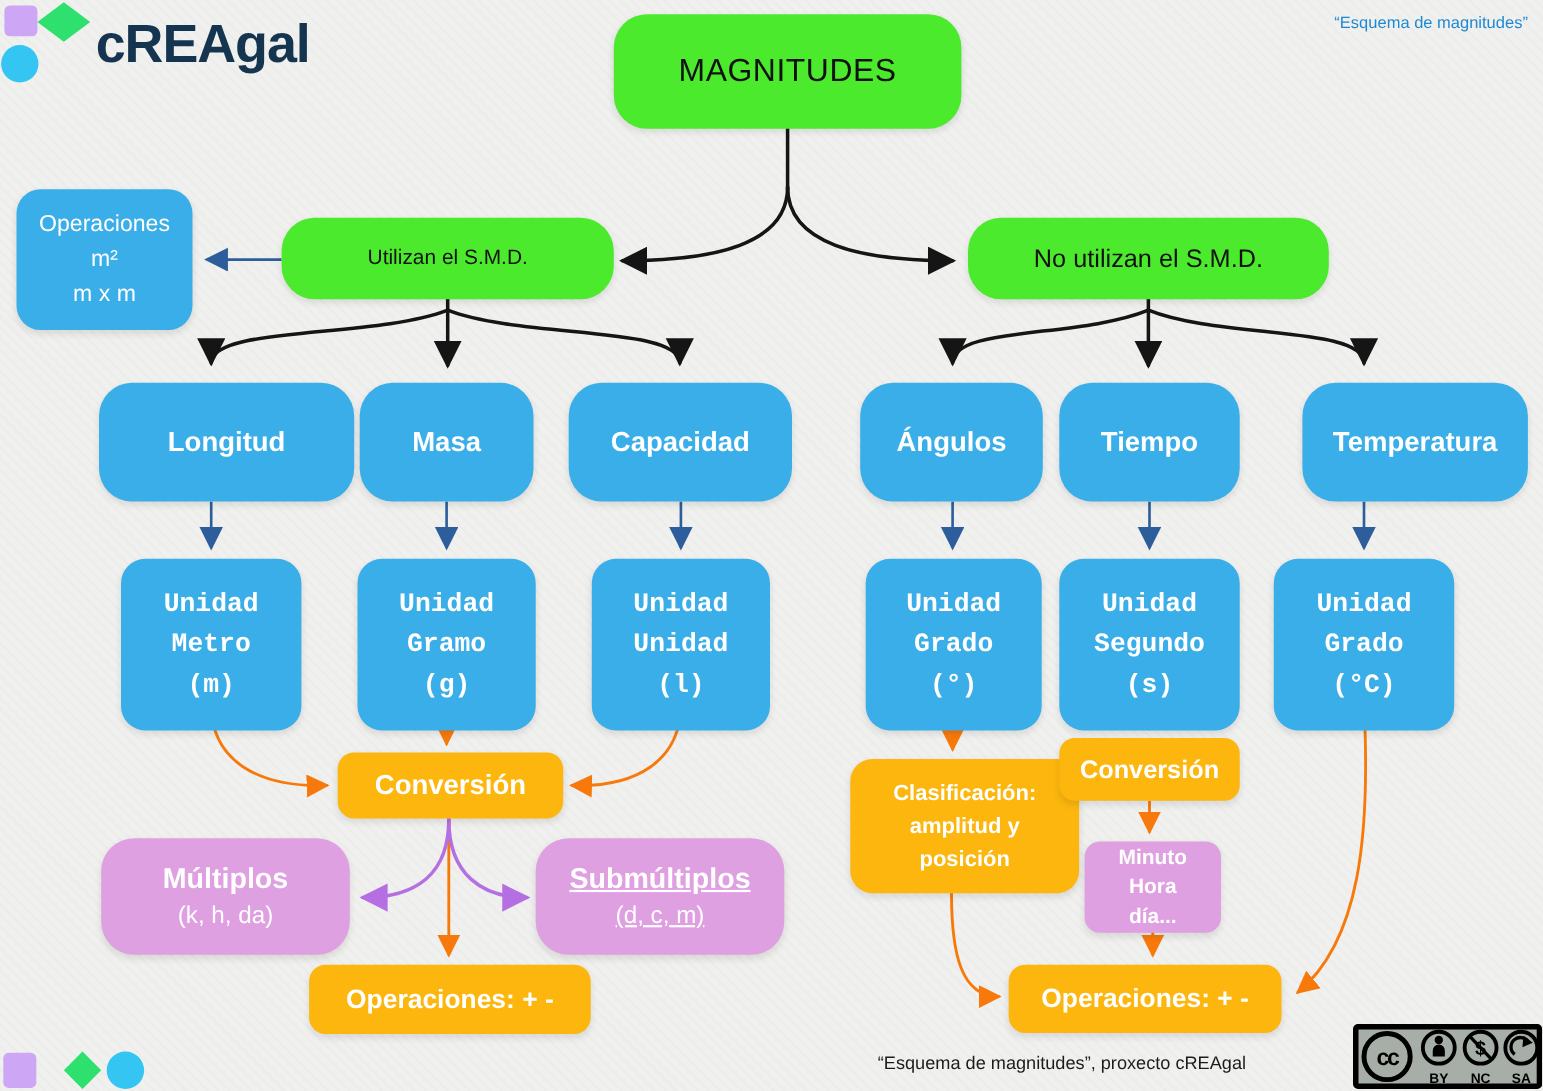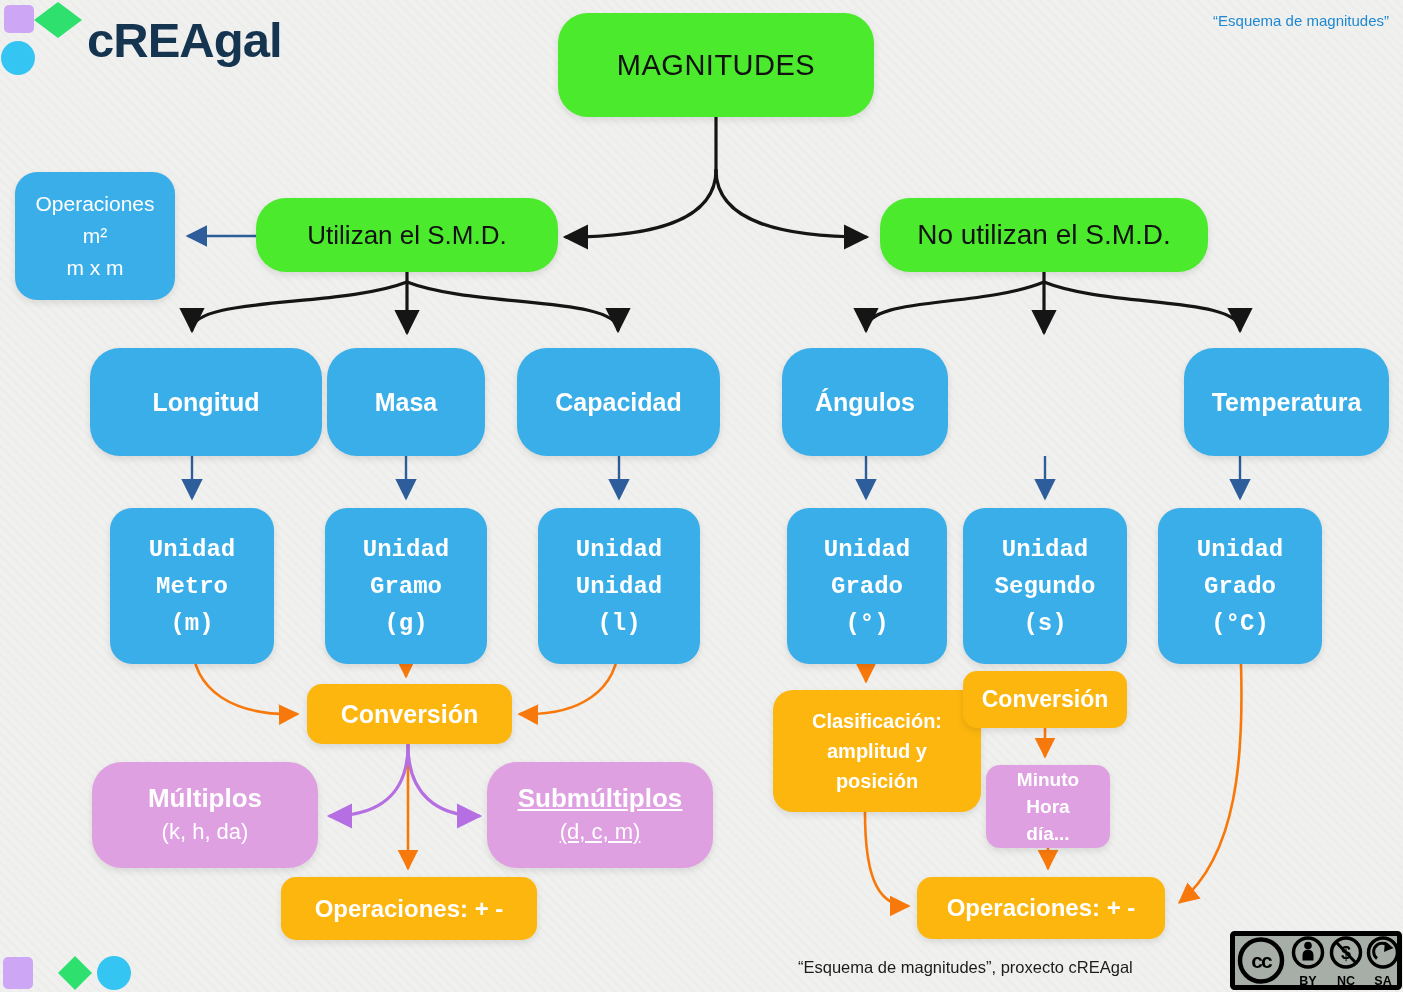--- a/index.html
+++ b/index.html
@@ -19,22 +19,22 @@
   .box{
     position:absolute;border-radius:30px;display:flex;flex-direction:column;
     align-items:center;justify-content:center;text-align:center;
     box-shadow:0 3px 7px rgba(0,0,0,0.10);
   }
   .green{background:var(--green);color:var(--text-black);}
   .blue{background:var(--blue);color:var(--white);}
   .orange{background:var(--orange);color:var(--white);font-weight:bold;}
   .pinkbox{background:var(--pink);color:var(--white);}
   .n-root{left:558px;top:13px;width:316px;height:104px;font-size:29px;font-weight:500;letter-spacing:.5px;}
-  .n-smd{left:256px;top:198px;width:302px;height:74px;font-size:26px;font-weight:500;}
-  .n-nosmd{left:880px;top:198px;width:328px;height:74px;font-size:28px;font-weight:500;}
+  .n-smd{left:256px;top:198px;width:302px;height:74px;font-size:19px;font-weight:500;}
+  .n-nosmd{left:880px;top:198px;width:328px;height:74px;font-size:23px;font-weight:500;}
   .n-sup{left:15px;top:172px;width:160px;height:128px;font-size:21px;font-weight:500;line-height:32px;border-radius:22px;}
   .cat{top:348px;height:108px;font-size:25px;font-weight:bold;}
   .n-long{left:90px;width:232px;} .n-masa{left:327px;width:158px;} .n-cap{left:517px;width:203px;}
   .n-ang{left:782px;width:166px;} .n-tie{left:963px;width:164px;} .n-temp{left:1184px;width:205px;}
   .unit{top:508px;height:156px;font-size:24px;font-weight:bold;line-height:37px;border-radius:22px;font-family:Liberation Mono, monospace;}
   .n-umetro{left:110px;width:164px;} .n-ugramo{left:325px;width:162px;} .n-ulitro{left:538px;width:162px;}
   .n-ugrado{left:787px;width:160px;} .n-useg{left:963px;width:164px;} .n-ugradoc{left:1158px;width:164px;}
   .n-convl{left:307px;top:684px;width:205px;height:60px;font-size:25px;border-radius:15px;}
   .n-mult{left:92px;top:762px;width:226px;height:106px;line-height:34px;}
   .n-subm{left:487px;top:762px;width:226px;height:106px;line-height:34px;text-decoration:underline;}
@@ -150,20 +150,23 @@
   </div>
   <div class="box blue cat n-masa">
     <span>Masa</span>
   </div>
   <div class="box blue cat n-cap">
     <span>Capacidad</span>
   </div>
   <div class="box blue cat n-ang">
     <span>Ángulos</span>
   </div>
+  <div class="box blue cat n-tie">
+    <span>Tiempo</span>
+  </div>
   <div class="box blue cat n-temp">
     <span>Temperatura</span>
   </div>
 
   <div class="box blue unit n-umetro">
     <span>Unidad</span>
     <span>Metro</span>
     <span>(m)</span>
   </div>
   <div class="box blue unit n-ugramo">

